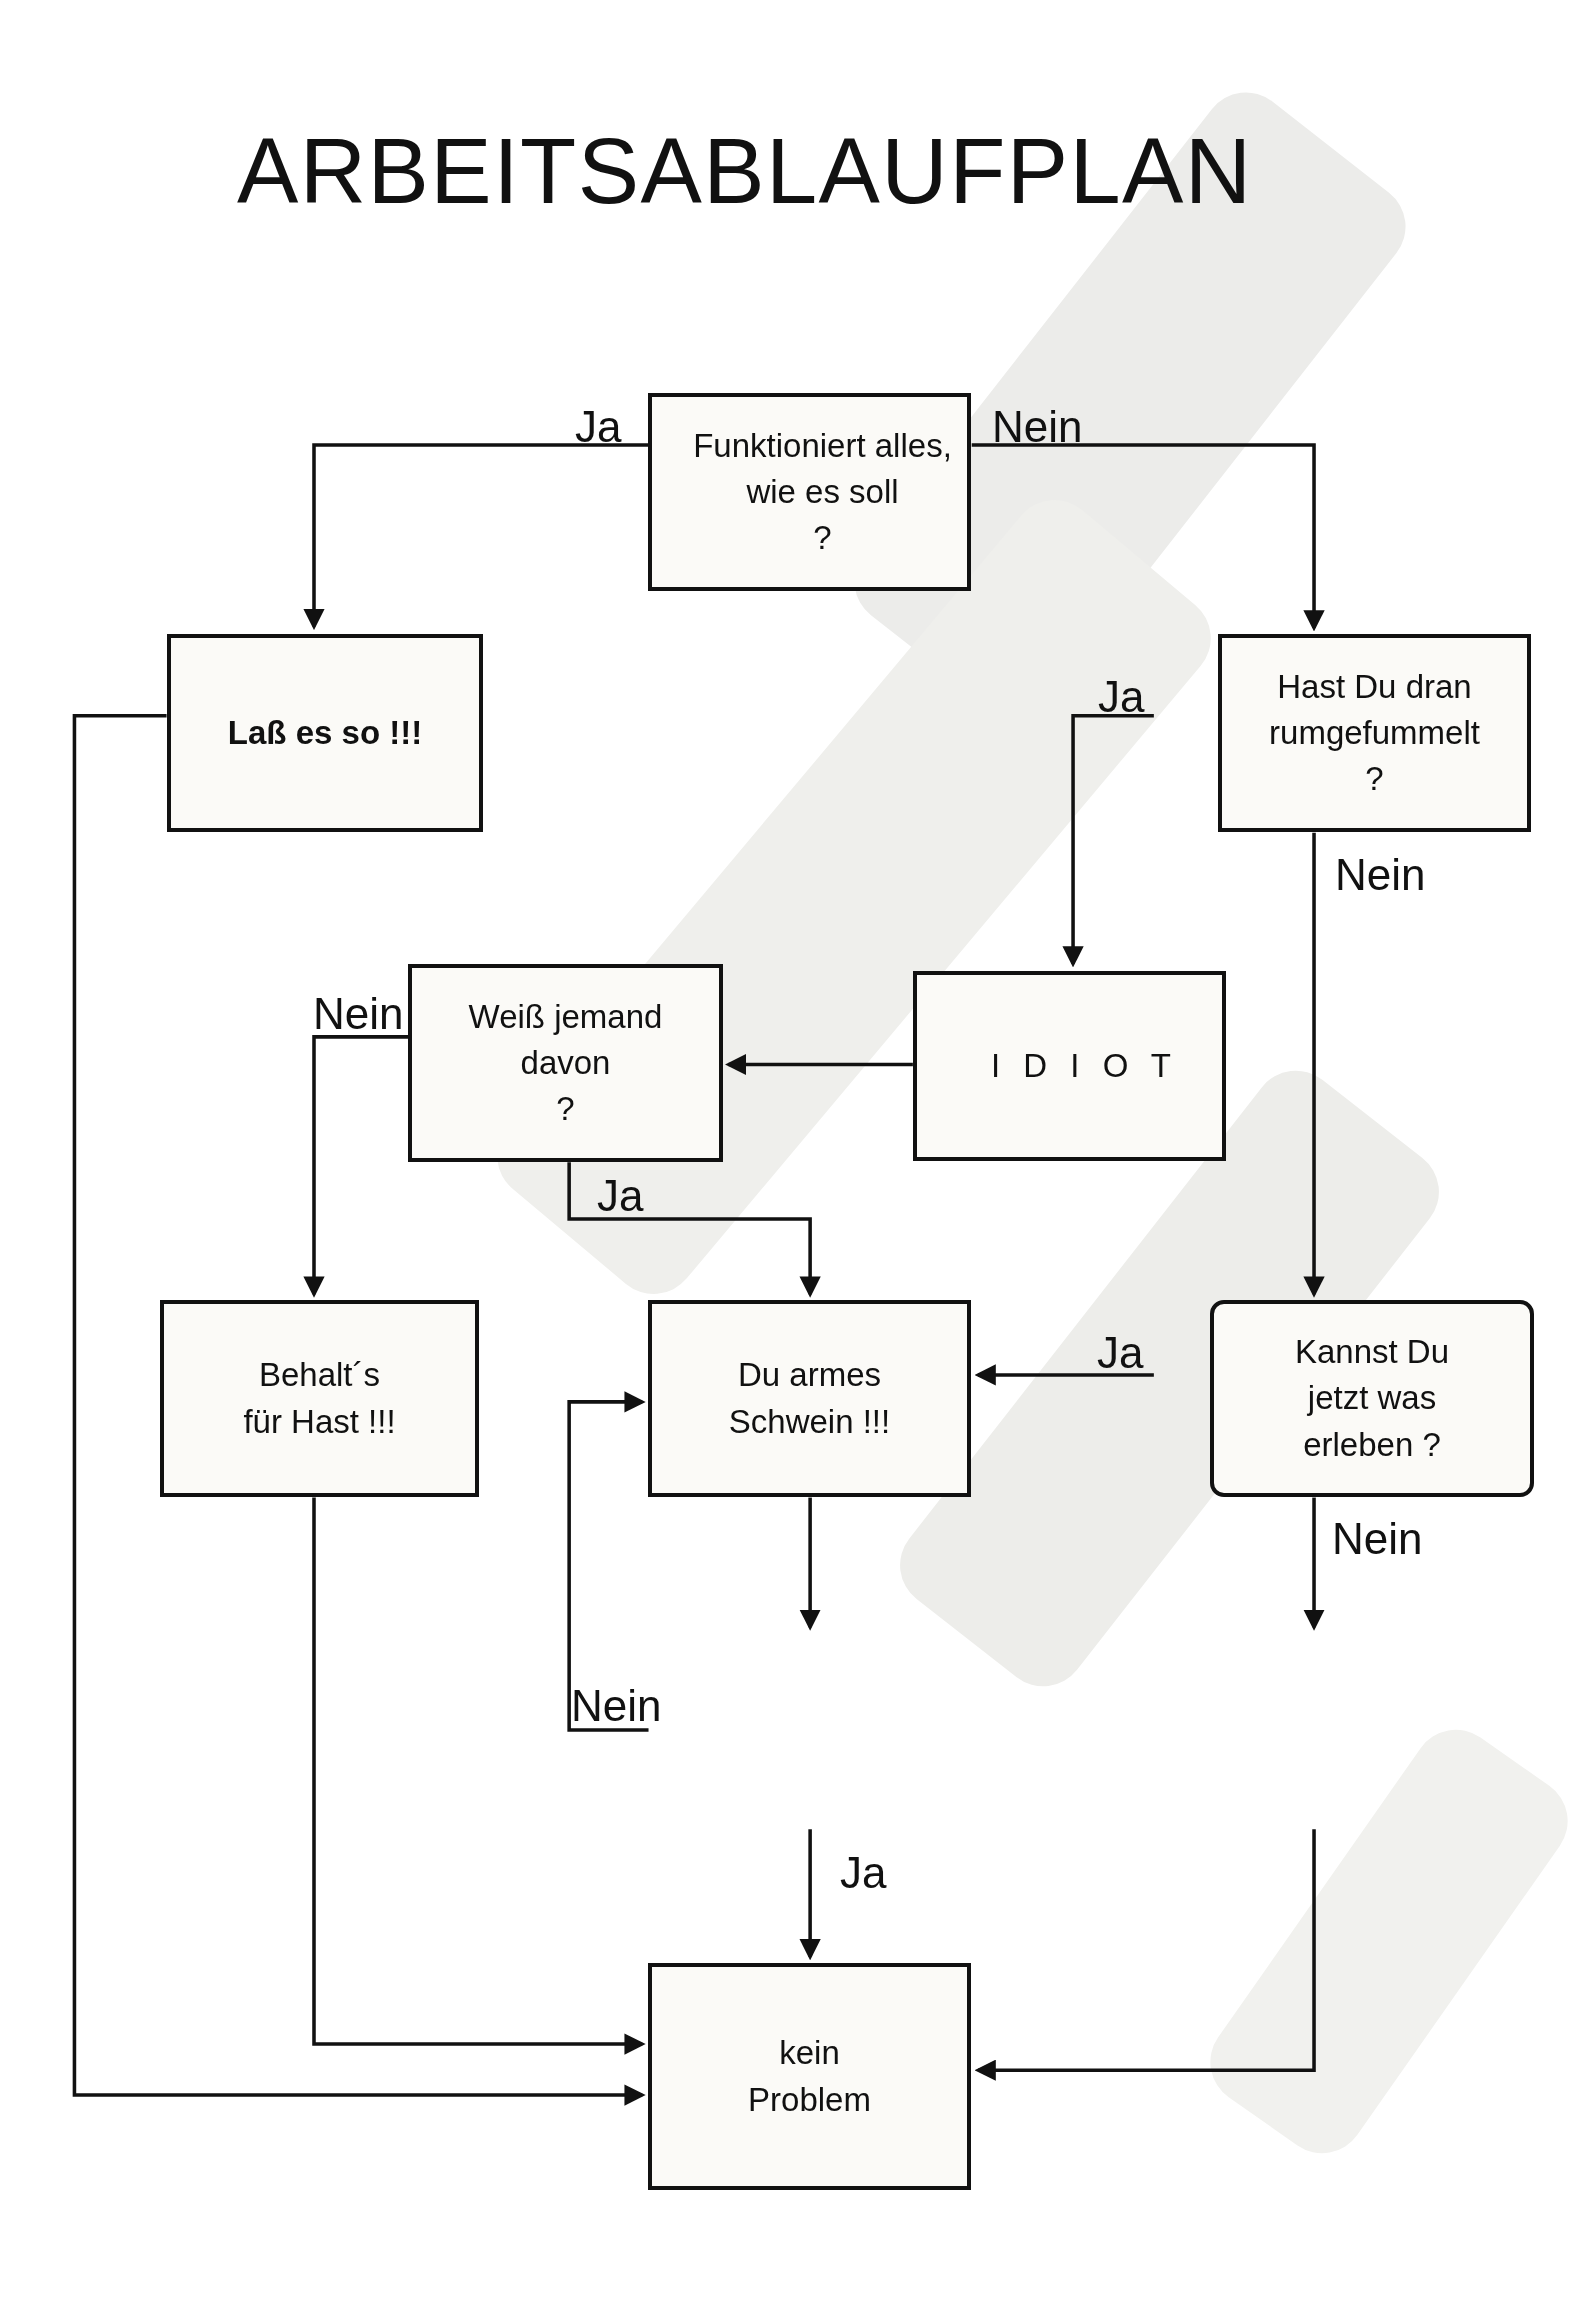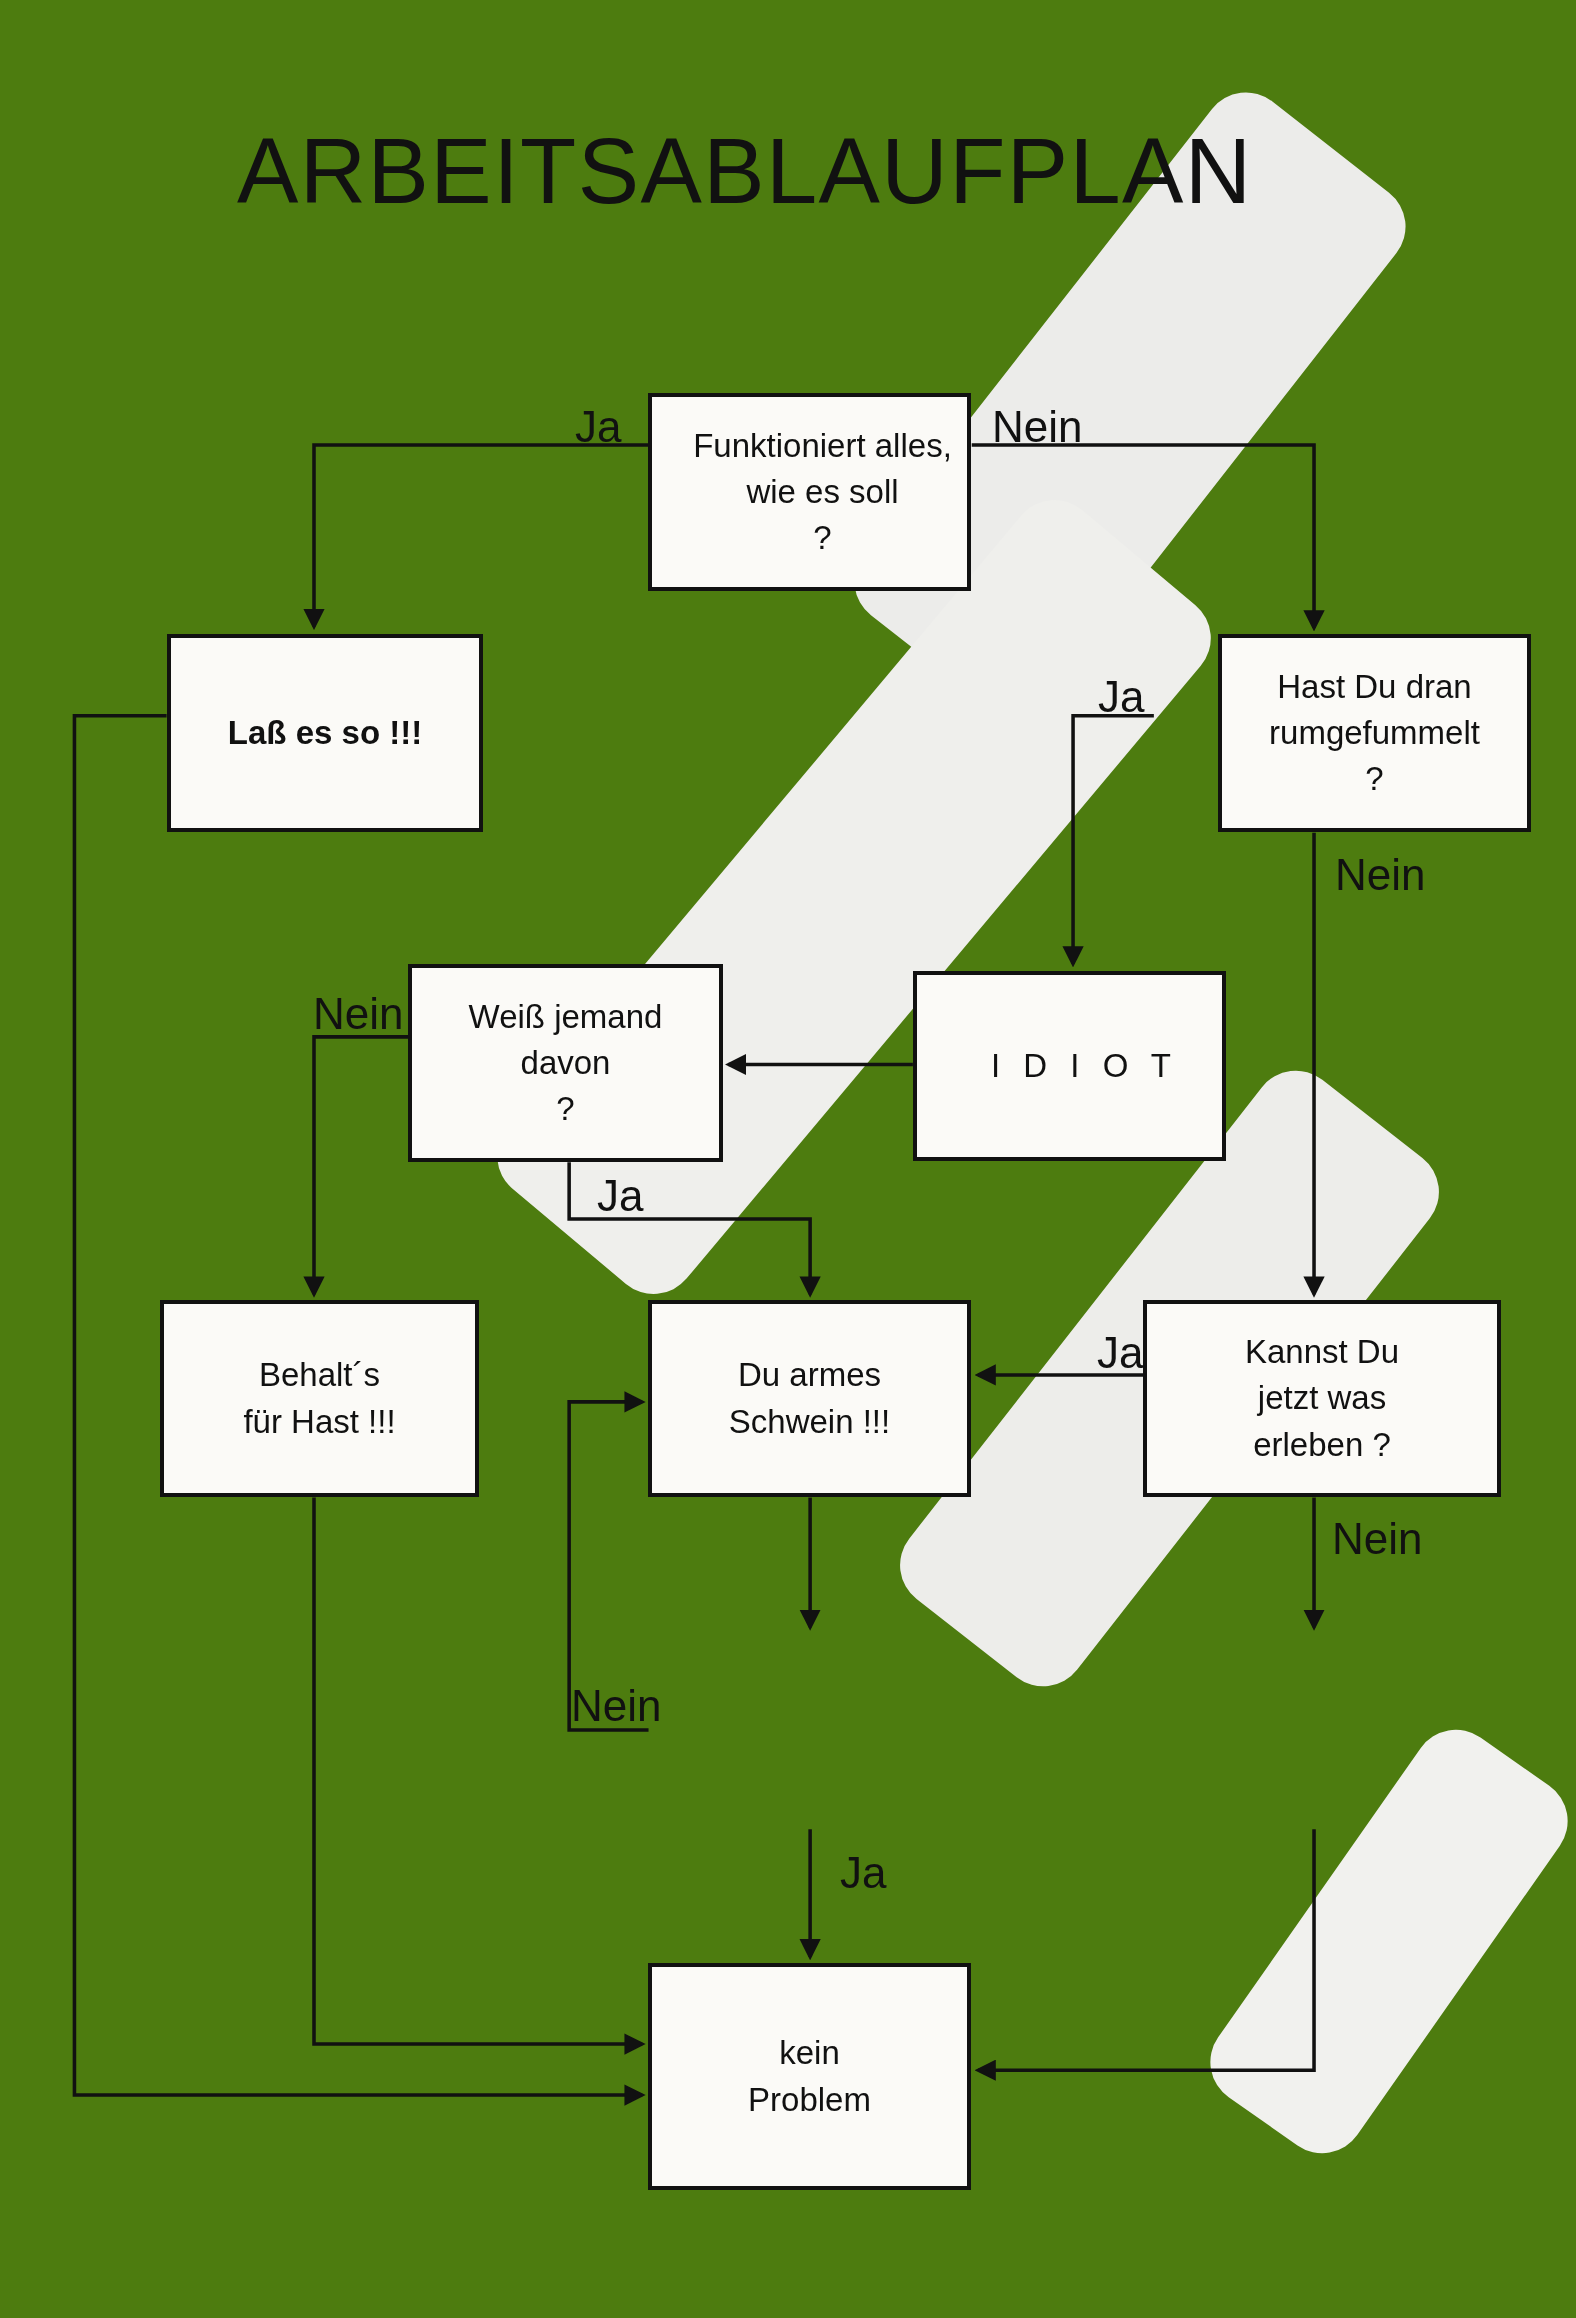--- a/index.html
+++ b/index.html
@@ -3,21 +3,21 @@
 <meta charset="utf-8">
 <style>
   html,body { margin:0; padding:0; }
   body {
     font-family: "Liberation Sans", "DejaVu Sans", sans-serif;
     background:#d8d8d6;
   }
   #page {
     position:relative;
     width:1577px; height:2319px;
-    background:#4d7c0f;
+    background:#ffffff;
     overflow:hidden;
   }
   
   .smudge { position:absolute; z-index:0; border-radius:43px; }
   .sm1 { left:1013px; top:78px;  width:234px; height:652px;  background:#ececе9; background:#ececea; transform:rotate(38deg); }
   .sm2 { left:737px; top:454px;  width:234px; height:886px; background:#efefec; transform:rotate(40deg); }
   .sm3 { left:1063px; top:1049px; width:213px; height:659px;  background:#ededea; transform:rotate(38deg); }
   .sm4 { left:1304px; top:1722px; width:170px; height:439px;  background:#f1f1ee; transform:rotate(35deg); }
 
   #page-title {
@@ -40,21 +40,21 @@
     white-space:pre-line;
     background:#fbfaf7;
   }
   .n-funktioniert { left:648px;  top:393px;  width:323px; height:198px;padding-left:26px; }
   .n-lass         { left:167px;  top:634px;  width:316px; height:198px;font-weight:bold; }
   .n-hast         { left:1218px; top:634px;  width:313px; height:198px; }
   .n-idiot        { left:913px; top:971px; width:313px; height:190px; letter-spacing:7px;padding-left:30px; }
   .n-weiss        { left:408px;  top:964px; width:315px; height:198px; }
   .n-behalt       { left:160px;  top:1300px; width:319px; height:197px; }
   .n-schwein      { left:648px;  top:1300px; width:323px; height:197px; }
-  .n-kannst-jetzt { left:1143px; top:1300px; width:358px; height:197px; }
+  .n-kannst-jetzt { left:1210px; top:1300px; width:324px; height:197px;border-radius:14px; }
   .n-anhaengen    { left:648px;  top:1633px; width:323px; height:196px; }
   .n-glueck       { left:1154px; top:1633px; width:313px; height:196px; }
   .n-kein-problem { left:648px;  top:1963px; width:323px; height:227px; }
 
   .elabel {
     position:absolute; z-index:3;
     font-size:44px; color:#111;
     white-space:nowrap;
   }
   .el-funktioniert-ja   { left:575px;  top:402px;  }

